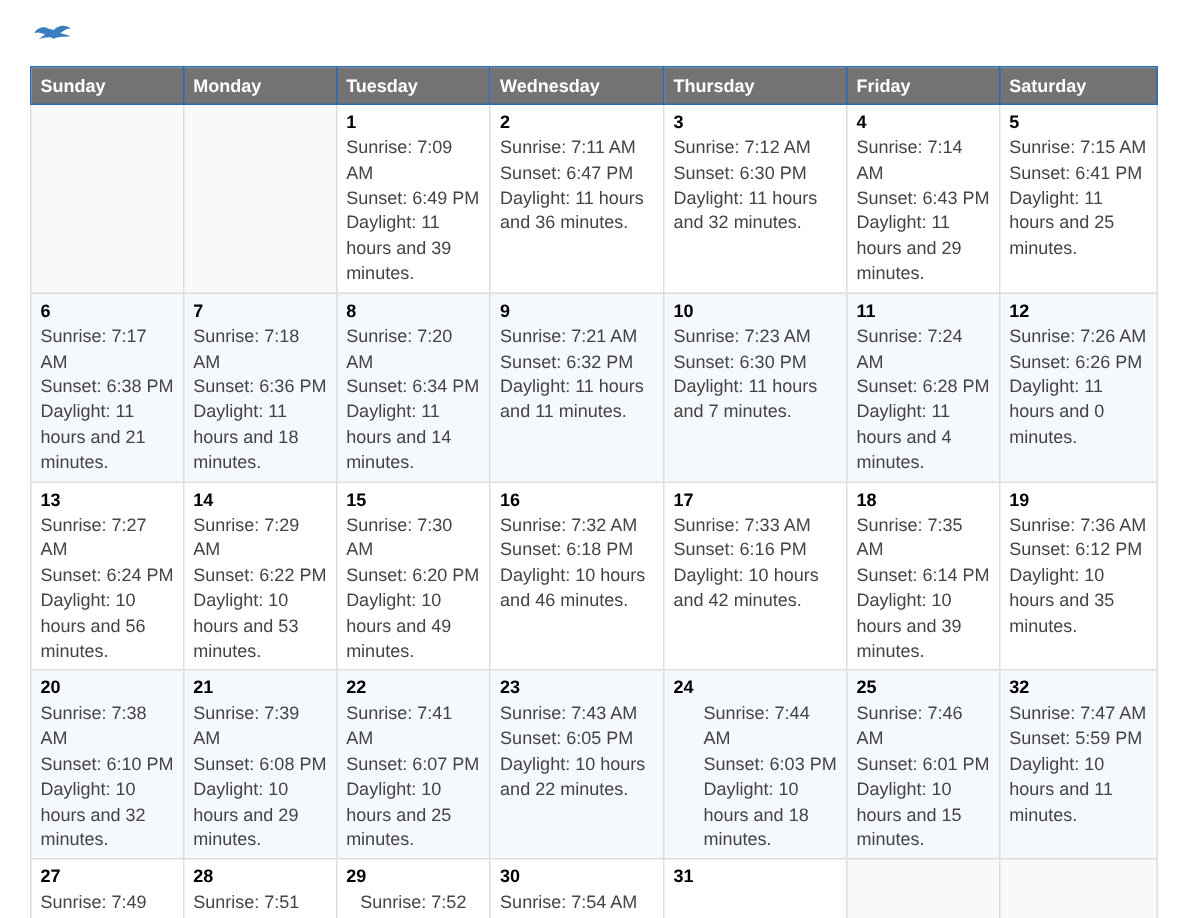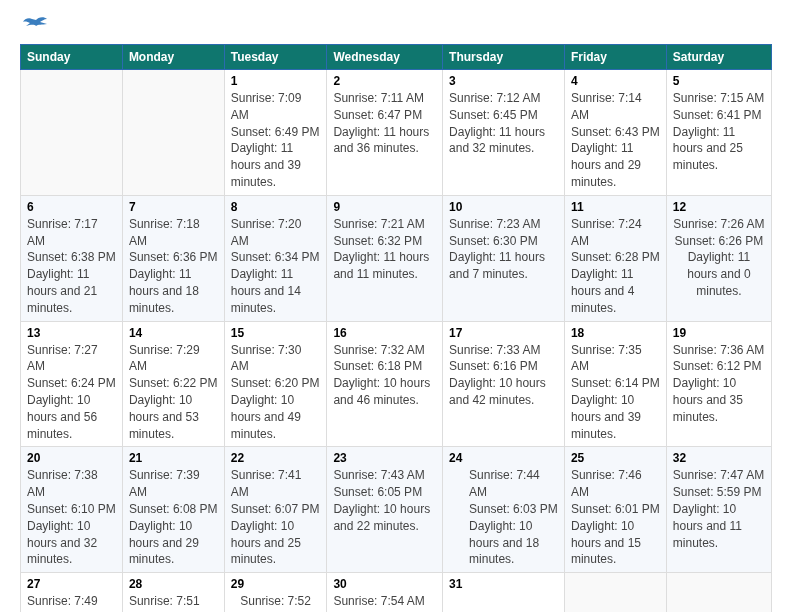--- a/index.html
+++ b/index.html
@@ -41,21 +41,21 @@
     .subtitle {
       font-size: 15px;
       color: #444;
     }
     table {
       width: 100%;
       border-collapse: collapse;
       font-size: 11px;
     }
     thead th {
-      background-color: #0f766e;
+      background-color: #737373;
       color: #fff;
       text-align: left;
       padding: 5px 6px;
       font-size: 12px;
       font-weight: bold;
       border: 1px solid #2a6aaf;
     }
     tbody td {
       vertical-align: top;
       padding: 4px 6px;
@@ -125,21 +125,21 @@
         </td>
         <td>
           <span class="day-number">2</span>
           <div class="day-info" style="white-space: pre-line;">Sunrise: 7:11 AM
 Sunset: 6:47 PM
 Daylight: 11 hours and 36 minutes.</div>
         </td>
         <td>
           <span class="day-number">3</span>
           <div class="day-info" style="white-space: pre-line;">Sunrise: 7:12 AM
-Sunset: 6:45 PM
+Sunset: 6:30 PM
 Daylight: 11 hours and 32 minutes.</div>
         </td>
         <td>
           <span class="day-number">4</span>
           <div class="day-info" style="white-space: pre-line;">Sunrise: 7:14 AM
 Sunset: 6:43 PM
 Daylight: 11 hours and 29 minutes.</div>
         </td>
         <td>
           <span class="day-number">5</span>
@@ -180,21 +180,21 @@
 Daylight: 11 hours and 7 minutes.</div>
         </td>
         <td>
           <span class="day-number">11</span>
           <div class="day-info" style="white-space: pre-line;">Sunrise: 7:24 AM
 Sunset: 6:28 PM
 Daylight: 11 hours and 4 minutes.</div>
         </td>
         <td>
           <span class="day-number">12</span>
-          <div class="day-info" style="white-space: pre-line; text-align: center;">Sunrise: 7:26 AM
+          <div class="day-info" style="white-space: pre-line;">Sunrise: 7:26 AM
 Sunset: 6:26 PM
 Daylight: 11 hours and 0 minutes.</div>
         </td>
       </tr>
       <tr>
         <td>
           <span class="day-number">13</span>
           <div class="day-info" style="white-space: pre-line;">Sunrise: 7:27 AM
 Sunset: 6:24 PM
 Daylight: 10 hours and 56 minutes.</div>

